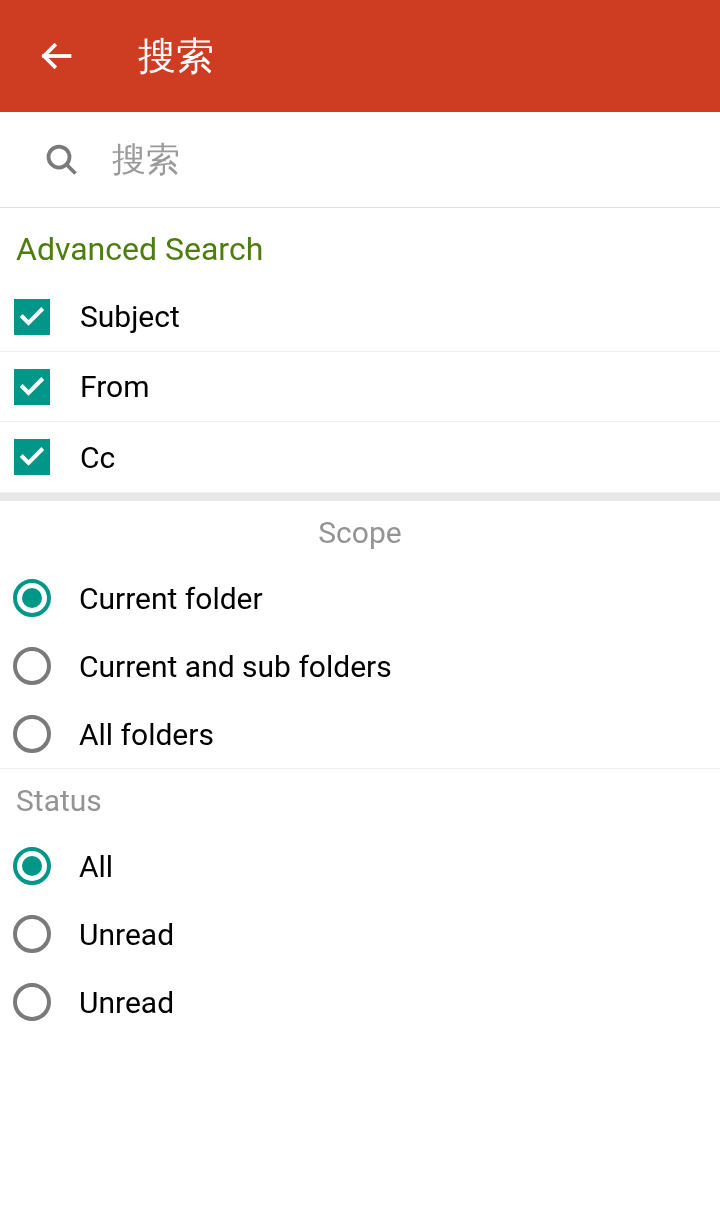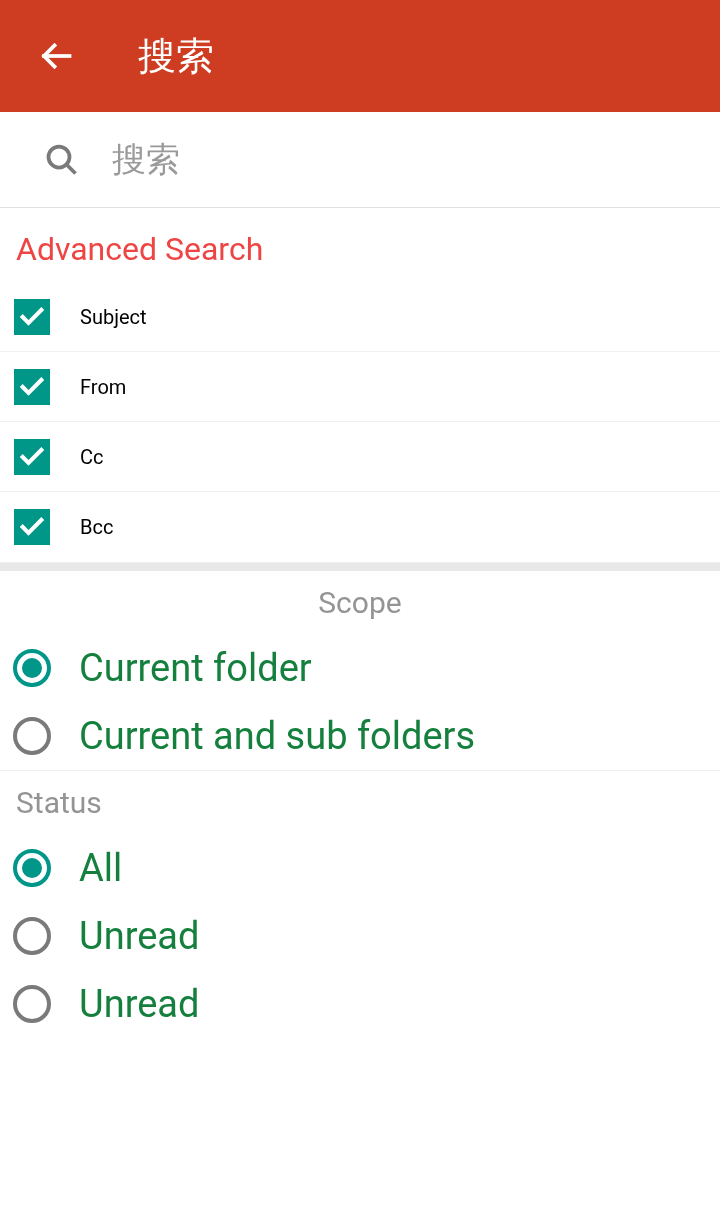--- a/index.html
+++ b/index.html
@@ -53,21 +53,21 @@
       color: #9a9a9a;
       outline: none;
       height: 100%;
       background: transparent;
     }
     .search-input::placeholder {
       color: #9a9a9a;
     }
     .section-title {
       font-size: 32px;
-      color: #ef4444;
+      color: #4d7c0f;
       padding: 22px 12px 14px 16px;
       font-weight: 400;
     }
     .section-heading {
       font-size: 30px;
       color: #949494;
       padding: 14px 16px 14px 16px;
       font-weight: 400;
     }
     .checkbox-row {
@@ -85,21 +85,21 @@
       width: 36px;
       height: 36px;
       background: #009688;
       display: flex;
       align-items: center;
       justify-content: center;
       margin-right: 30px;
       flex-shrink: 0;
     }
     .checkbox-label {
-      font-size: 20px;
+      font-size: 30px;
       color: #000;
     }
     .section-divider {
       height: 8px;
       background: #e8e8e8;
     }
     .scope-section {
       border-bottom: 1px solid #efefef;
       text-align: center;
     }
@@ -125,22 +125,22 @@
       border-color: #009688;
     }
     .radio.selected::after {
       content: '';
       width: 20px;
       height: 20px;
       background: #009688;
       border-radius: 50%;
     }
     .radio-label {
-      font-size: 38px;
-      color: #15803d;
+      font-size: 30px;
+      color: #000000;
     }
     .checkbox-section {
       border-bottom: 1px solid #efefef;
     }
   </style>
 </head>
 <body>
 
 <div class="header">
   <div class="back-btn">
@@ -180,42 +180,38 @@
     <div class="checkbox-label">From</div>
   </div>
   <div class="checkbox-row">
     <div class="checkbox">
       <svg width="28" height="28" viewBox="0 0 24 24" fill="none" stroke="#fff" stroke-width="3.5" stroke-linecap="square">
         <polyline points="4 12 9 17 20 6"></polyline>
       </svg>
     </div>
     <div class="checkbox-label">Cc</div>
   </div>
-  <div class="checkbox-row">
-    <div class="checkbox">
-      <svg width="28" height="28" viewBox="0 0 24 24" fill="none" stroke="#fff" stroke-width="3.5" stroke-linecap="square">
-        <polyline points="4 12 9 17 20 6"></polyline>
-      </svg>
-    </div>
-    <div class="checkbox-label">Bcc</div>
-  </div>
 </div>
 
 <div class="section-divider"></div>
 
 <div class="scope-section">
   <div class="section-heading">Scope</div>
   <div class="radio-row">
     <div class="radio selected"></div>
     <div class="radio-label">Current folder</div>
   </div>
   <div class="radio-row">
     <div class="radio"></div>
     <div class="radio-label">Current and sub folders</div>
   </div>
+  <div class="radio-row">
+    <div class="radio"></div>
+    <div class="radio-label">All folders</div>
+  </div>
 </div>
 
 <div class="status-section">
   <div class="section-heading">Status</div>
   <div class="radio-row">
     <div class="radio selected"></div>
     <div class="radio-label">All</div>
   </div>
   <div class="radio-row">
     <div class="radio"></div>

